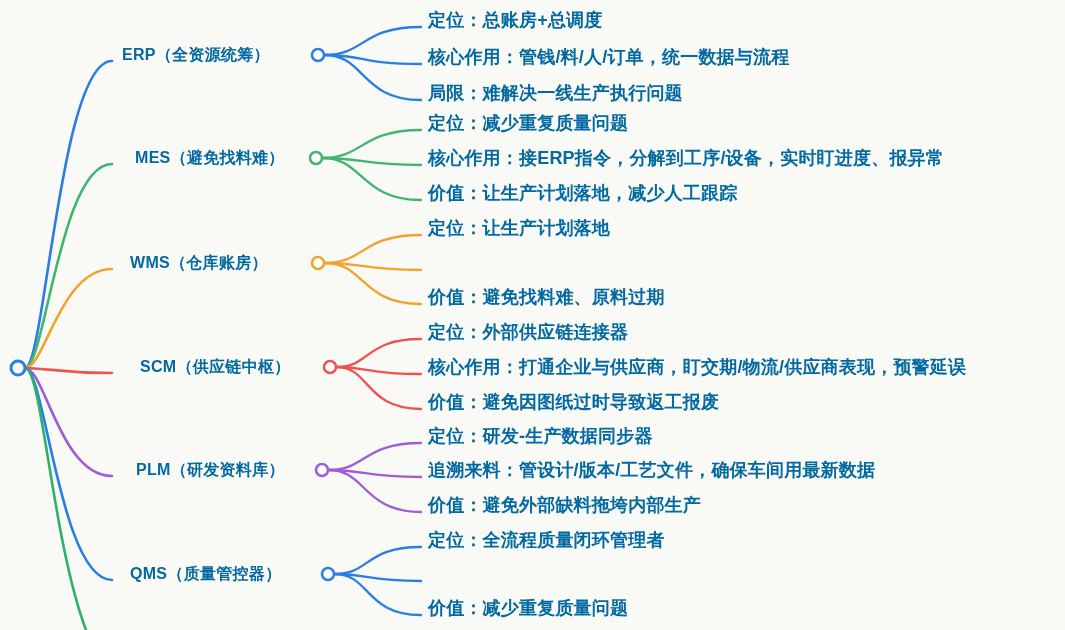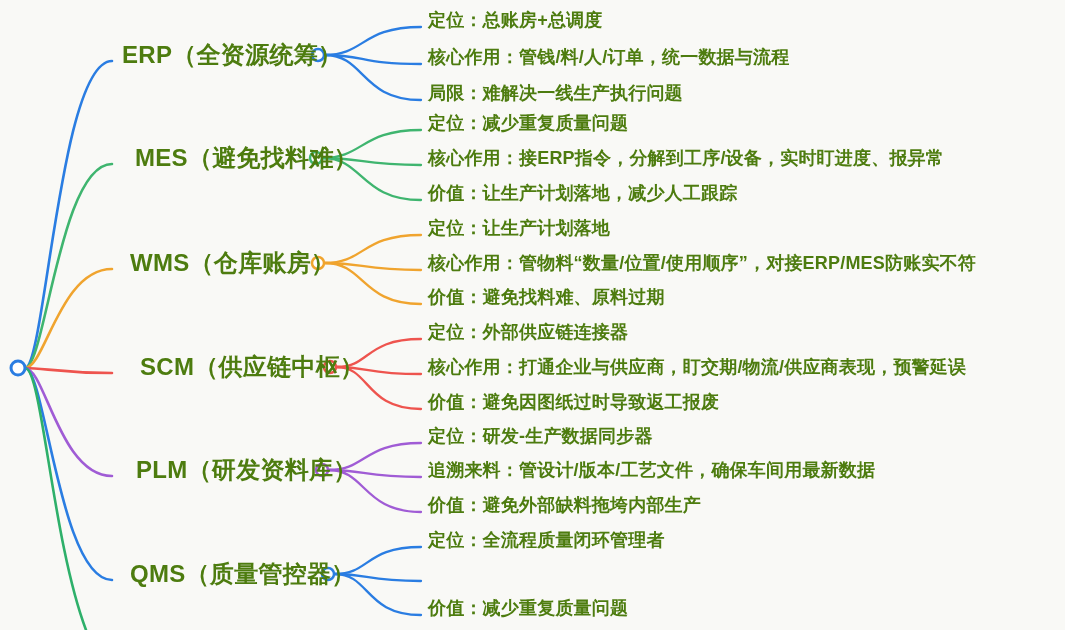--- a/index.html
+++ b/index.html
@@ -11,24 +11,24 @@
   .canvas {
     position: relative;
     width: 1065px; height: 630px;
     background: #f9f9f6;
     overflow: hidden;
   }
   .canvas svg { position: absolute; left: 0; top: 0; width: 1065px; height: 630px; }
   .node {
     position: absolute;
     white-space: nowrap;
-    color: #4d7c0f;
+    color: #0369a1;
     font-weight: 700;
   }
-  .branch-label { font-size: 24px; line-height: 24px; letter-spacing: 0.3px; }
+  .branch-label { font-size: 16px; line-height: 24px; letter-spacing: 0.3px; }
   .child-label  { font-size: 18px; line-height: 22px; letter-spacing: 0.2px; }
 </style>
 </head>
 <body>
 
 <div class="canvas">
 
   <svg viewBox="0 0 1065 630">
 
     <path d="M 25 368 C 45 368 60 61 112 61" fill="none" stroke-width="2.6" stroke-linecap="round" stroke="#2a7de2"></path>
@@ -78,21 +78,20 @@
   <div class="node child-label" style="left:428px; top:46px">核心作用：管钱/料/人/订单，统一数据与流程</div>
   <div class="node child-label" style="left:428px; top:82px">局限：难解决一线生产执行问题</div>
 
   <div class="node branch-label" style="left:135px; top:146px">MES（避免找料难）</div>
   <div class="node child-label" style="left:428px; top:112px">定位：减少重复质量问题</div>
   <div class="node child-label" style="left:428px; top:147px">核心作用：接ERP指令，分解到工序/设备，实时盯进度、报异常</div>
   <div class="node child-label" style="left:428px; top:182px">价值：让生产计划落地，减少人工跟踪</div>
 
   <div class="node branch-label" style="left:130px; top:251px">WMS（仓库账房）</div>
   <div class="node child-label" style="left:428px; top:217px">定位：让生产计划落地</div>
-  <div class="node child-label" style="left:428px; top:252px">核心作用：管物料“数量/位置/使用顺序”，对接ERP/MES防账实不符</div>
   <div class="node child-label" style="left:428px; top:286px">价值：避免找料难、原料过期</div>
 
   <div class="node branch-label" style="left:140px; top:355px">SCM（供应链中枢）</div>
   <div class="node child-label" style="left:428px; top:321px">定位：外部供应链连接器</div>
   <div class="node child-label" style="left:428px; top:356px">核心作用：打通企业与供应商，盯交期/物流/供应商表现，预警延误</div>
   <div class="node child-label" style="left:428px; top:391px">价值：避免因图纸过时导致返工报废</div>
 
   <div class="node branch-label" style="left:136px; top:458px">PLM（研发资料库）</div>
   <div class="node child-label" style="left:428px; top:425px">定位：研发-生产数据同步器</div>
   <div class="node child-label" style="left:428px; top:459px">追溯来料：管设计/版本/工艺文件，确保车间用最新数据</div>

